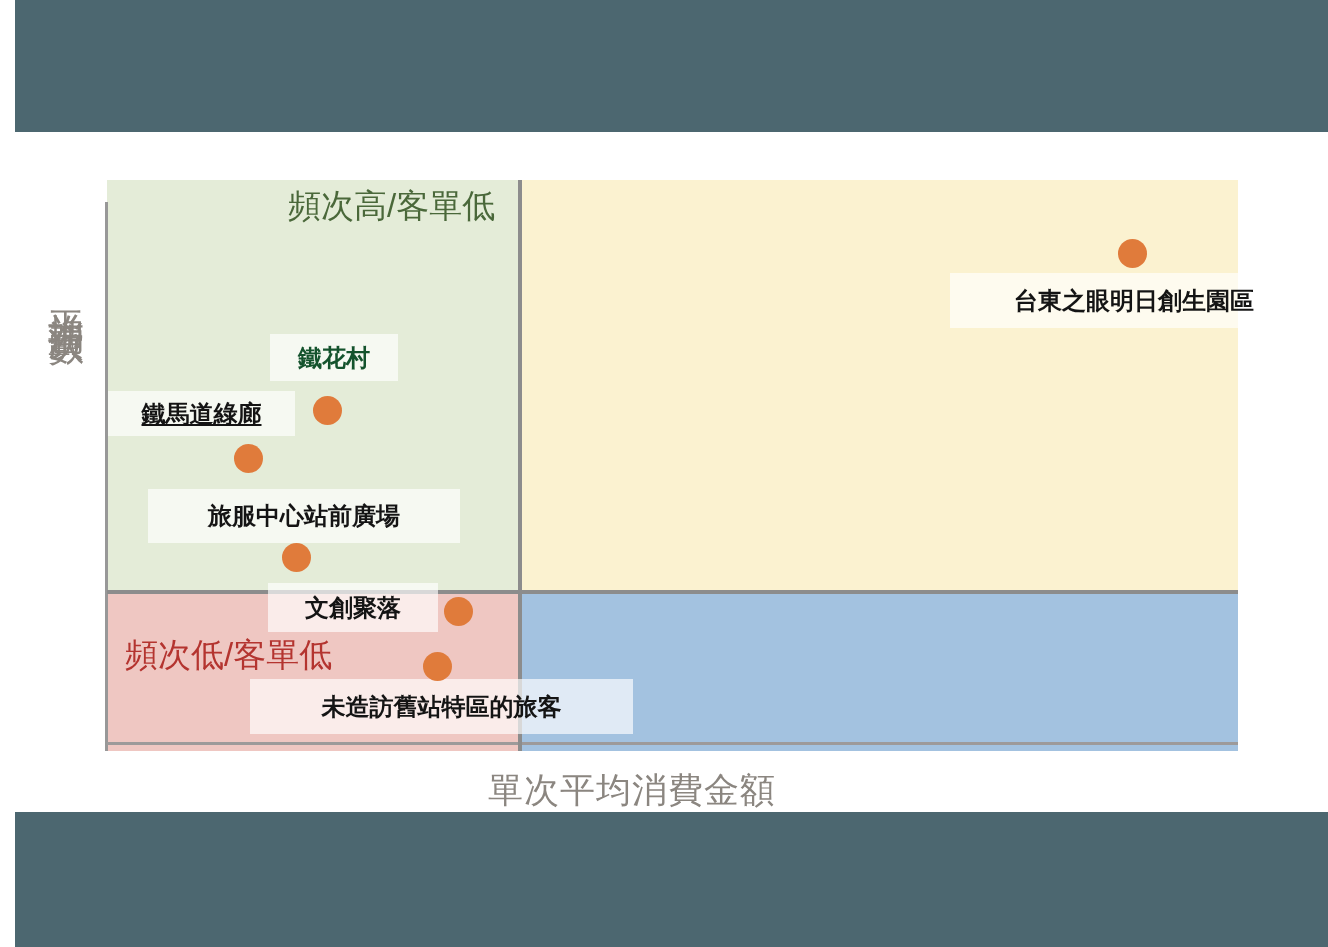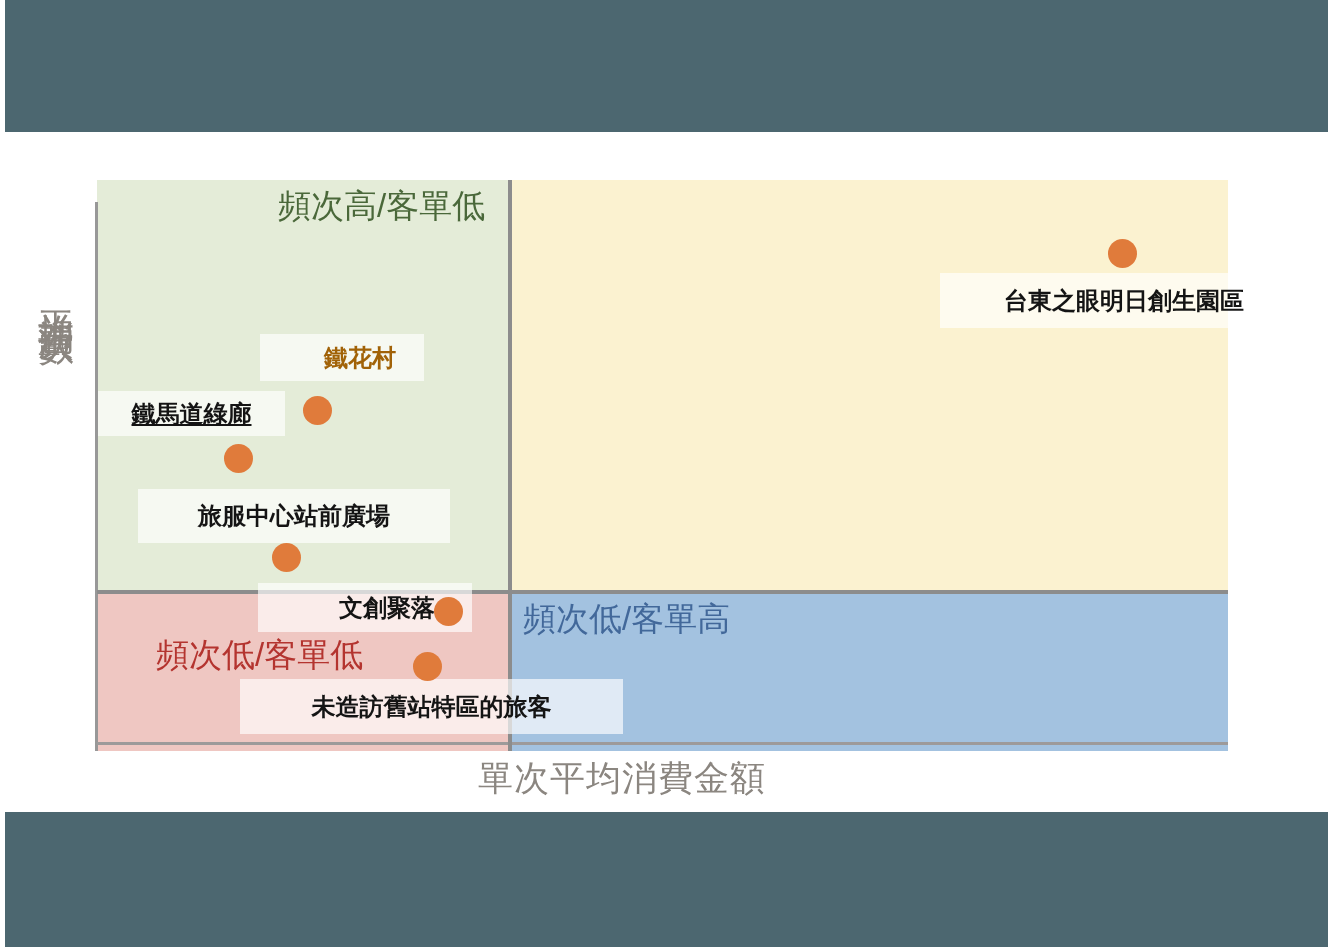--- a/index.html
+++ b/index.html
@@ -1,21 +1,21 @@
 <!DOCTYPE html>
 <html><head>
 <meta charset="utf-8">
 <style>
   html,body{margin:0;padding:0;}
   body{
     width:1328px;height:947px;background:#ffffff;overflow:hidden;
     font-family:"Liberation Sans","DejaVu Sans",sans-serif;
     position:relative;
   }
-  #stage{position:absolute;left:5px;top:0;width:1156px;height:947px;}
+  #stage{position:absolute;left:15px;top:0;width:1156px;height:947px;}
   .band{position:absolute;left:0;width:1328px;}
   .band.top{top:0;height:132px;}
   .band.bottom{top:812px;height:135px;}
   .quad{position:absolute;}
   .quad.tl{left:92px;top:180px;width:413px;height:412px;}
   .quad.tr{left:505px;top:180px;width:718px;height:412px;}
   .quad.bl{left:92px;top:592px;width:413px;height:159px;}
   .quad.br{left:505px;top:592px;width:718px;height:159px;}
   .gridline{position:absolute;background:#8c8c8c;}
   #vline{left:503px;top:180px;width:4px;height:571px;}
@@ -56,34 +56,33 @@
   <div class="quad tr" style="background: rgb(251, 242, 208);"></div>
   <div class="quad bl" style="background: rgb(239, 199, 194);"></div>
   <div class="quad br" style="background: rgb(163, 194, 224);"></div>
 
   <div class="gridline" id="yaxisline"></div>
   <div class="gridline" id="xaxisline"></div>
   <div class="gridline" id="vline"></div>
   <div class="gridline" id="hline"></div>
 
   <span class="quad-label" id="quad-label-tl" style="color: rgb(74, 104, 58);">頻次高/客單低</span>
-  <span class="quad-label" id="quad-label-bl" style="color: rgb(180, 52, 47); margin-left: 41px;">頻次低/客單低</span>
-  <span class="quad-label" id="quad-label-br" style="color: rgb(66, 104, 154);">頻次低/客單高</span>
+  <span class="quad-label" id="quad-label-bl" style="color: rgb(180, 52, 47);">頻次低/客單低</span>
 
   <div id="y-axis-title" style="color: rgb(139, 134, 128);">平均消費次數</div>
-  <div id="x-axis-title" style="color: rgb(139, 134, 128);">單次平均消費金額</div>
+  <div id="x-axis-title" style="color: rgb(139, 134, 128); margin-top: 12px;">單次平均消費金額</div>
 
   <div id="points-layer">
       <div class="point-label" style="left: 935px; top: 273px; width: 368px; height: 55px; background: rgba(255, 255, 255, 0.66); color: rgb(20, 20, 20);">台東之眼明日創生園區</div>
       <div class="point-dot" style="left: 1102.5px; top: 238.5px; width: 29px; height: 29px; background: rgb(224, 123, 59);"></div>
-      <div class="point-label" style="left: 255px; top: 334px; width: 128px; height: 47px; background: rgba(255, 255, 255, 0.66); color: #a16207; padding-left: 36px;">鐵花村</div>
+      <div class="point-label" style="left: 255px; top: 334px; width: 128px; height: 47px; background: rgba(255, 255, 255, 0.66); color: #14532d;">鐵花村</div>
       <div class="point-dot" style="left: 297.5px; top: 395.5px; width: 29px; height: 29px; background: rgb(224, 123, 59);"></div>
       <div class="point-label" style="left: 93px; top: 391px; width: 187px; height: 45px; background: rgba(255, 255, 255, 0.66); color: rgb(20, 20, 20); text-decoration: underline;">鐵馬道綠廊</div>
       <div class="point-dot" style="left: 218.5px; top: 443.5px; width: 29px; height: 29px; background: rgb(224, 123, 59);"></div>
       <div class="point-label" style="left: 133px; top: 489px; width: 312px; height: 54px; background: rgba(255, 255, 255, 0.66); color: rgb(20, 20, 20);">旅服中心站前廣場</div>
       <div class="point-dot" style="left: 266.5px; top: 542.5px; width: 29px; height: 29px; background: rgb(224, 123, 59);"></div>
-      <div class="point-label" style="left: 253px; top: 583px; width: 170px; height: 49px; background: rgba(255, 255, 255, 0.66); color: rgb(20, 20, 20); padding-left: 44px;">文創聚落</div>
+      <div class="point-label" style="left: 253px; top: 583px; width: 170px; height: 49px; background: rgba(255, 255, 255, 0.66); color: rgb(20, 20, 20);">文創聚落</div>
       <div class="point-dot" style="left: 428.5px; top: 596.5px; width: 29px; height: 29px; background: rgb(224, 123, 59);"></div>
       <div class="point-label" style="left: 235px; top: 679px; width: 383px; height: 55px; background: rgba(255, 255, 255, 0.66); color: rgb(20, 20, 20);">未造訪舊站特區的旅客</div>
       <div class="point-dot" style="left: 407.5px; top: 651.5px; width: 29px; height: 29px; background: rgb(224, 123, 59);"></div>
     </div>
 
 </div>
 
 </body></html>

